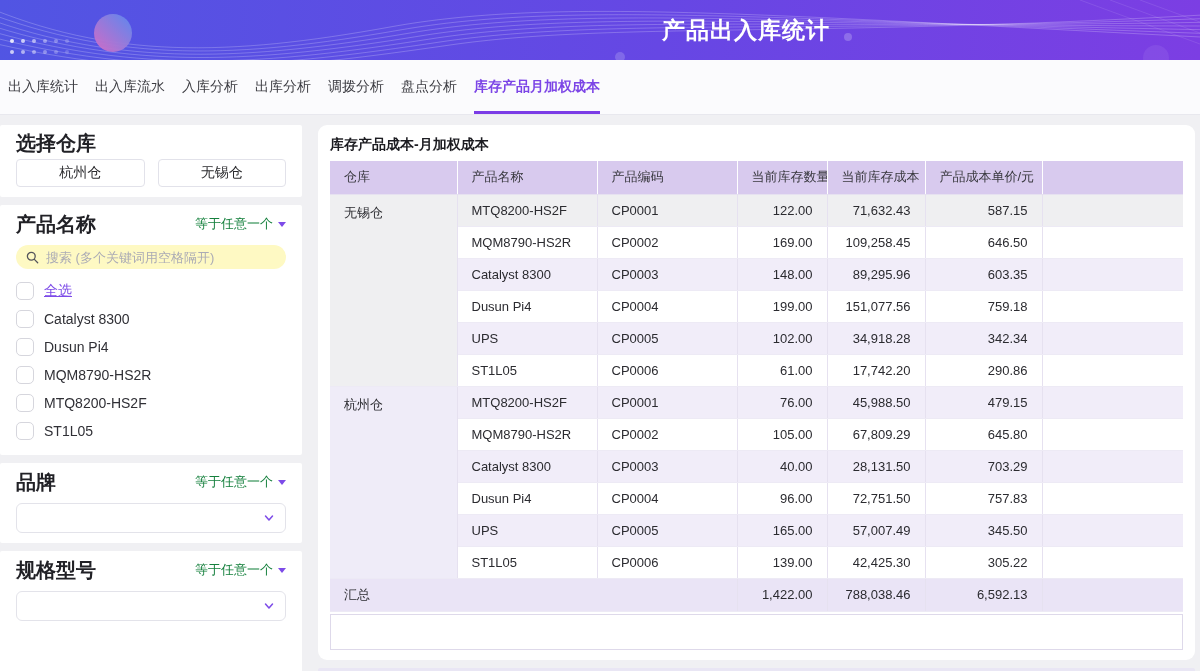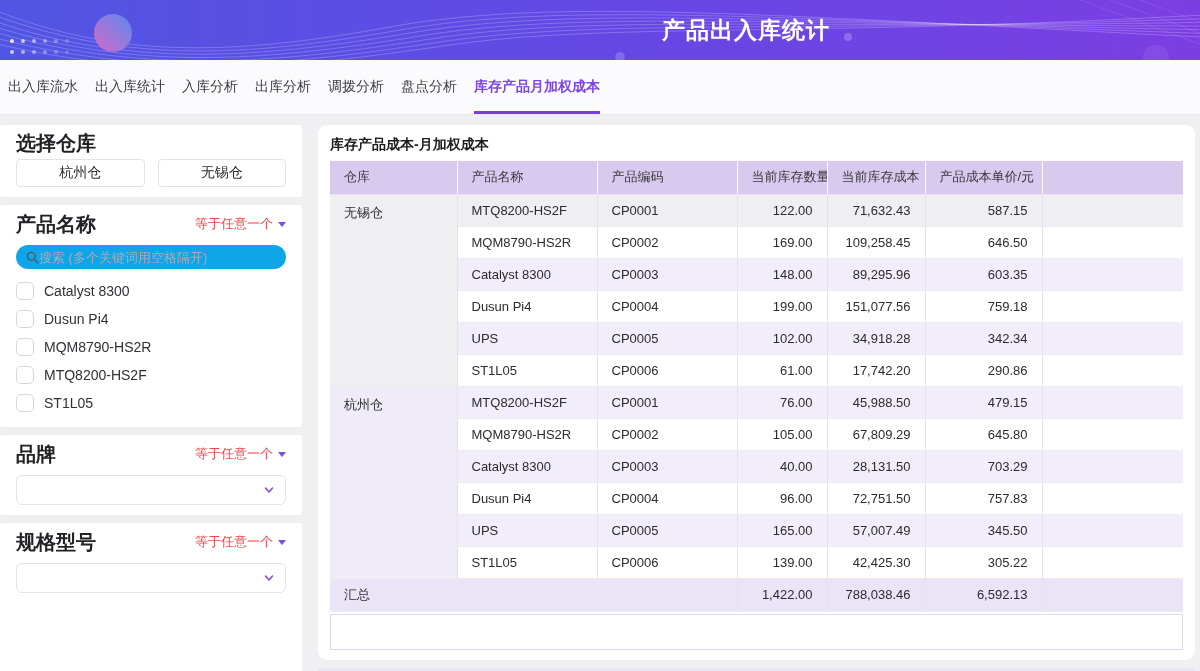--- a/index.html
+++ b/index.html
@@ -29,33 +29,33 @@
     border-bottom:3px solid transparent; padding-top:3px; cursor:pointer; white-space:nowrap;
   }
   .tab.active { color:#7c45e6; font-weight:700; border-bottom-color:#7b3ce6;text-align:right; }
   
   .content { display:flex; padding:10px 5px 0 0; gap:16px; height:615px; }
   .sidebar { width:302px; flex:0 0 302px; display:flex; flex-direction:column; gap:8px; }
   .card { background:#fff; border-radius:2px; }
   .side-card { padding:10px 16px 10px 16px; }
   .side-title { font-size:20px; font-weight:700; color:#212126; line-height:16px; }
   .title-row { display:flex; justify-content:space-between; align-items:center; }
-  .op-link { font-size:13px; color:#ef4444; display:flex; align-items:center; cursor:pointer; white-space:nowrap; }
+  .op-link { font-size:13px; color:#15803d; display:flex; align-items:center; cursor:pointer; white-space:nowrap; }
   .caret {
     width:0; height:0; display:inline-block; margin-left:5px;
     border-left:4px solid transparent; border-right:4px solid transparent; border-top:5px solid #7d4be8;
   }
   .wh-buttons { display:flex; gap:13px; margin-top:8px; }
   .wh-btn {
     flex:1; height:28px; border:1px solid #e2e2ea; border-radius:4px; background:#fff;
     font-size:14px; color:#2b2b2e; display:flex; align-items:center; justify-content:center; cursor:pointer;
   }
   .search-pill {
-    margin-top:12px; height:24px; border-radius:12px; background:#0ea5e9;
-    display:flex; align-items:center; padding:0 10px; 
+    margin-top:12px; height:24px; border-radius:12px; background:#fef9c3;
+    display:flex; align-items:center; padding:0 10px; gap:7px;
   }
   .search-pill input {
     border:none; outline:none; background:transparent; flex:1; font-size:13px; color:#333;
     font-family:"Liberation Sans","DejaVu Sans",sans-serif;
   }
   .search-pill input::placeholder { color:#abab b5; color:#ababb5; }
   .opt-list { margin-top:8px; }
   .opt-row { display:flex; align-items:center; height:28px; gap:10px; cursor:pointer; }
   .checkbox {
     width:18px; height:18px; border:1px solid #d6d6dd; border-radius:5px; background:#fff; flex:0 0 18px;
@@ -137,22 +137,22 @@
       <circle cx="34" cy="52" r="2" opacity="0.45"></circle>
         <circle cx="45" cy="52" r="2" opacity="0.35"></circle>
       <circle cx="56" cy="52" r="2" opacity="0.25"></circle>
         <circle cx="67" cy="52" r="2" opacity="0.18"></circle>
     </g>
   </svg>
   <div class="app-title">产品出入库统计</div>
 </div>
 
 <div class="tabbar">
+    <span class="tab">出入库统计</span>
     <span class="tab">出入库流水</span>
-    <span class="tab">出入库统计</span>
     <span class="tab">入库分析</span>
     <span class="tab">出库分析</span>
     <span class="tab">调拨分析</span>
     <span class="tab">盘点分析</span>
     <span class="tab active">库存产品月加权成本</span>
   </div>
 
 <div class="content">
 
   <div class="sidebar">
@@ -174,20 +174,24 @@
         </span>
       </div>
       <div class="search-pill">
         <svg width="13" height="13" viewBox="0 0 14 14">
           <circle cx="5.7" cy="5.7" r="4.2" fill="none" stroke="#55555c" stroke-width="1.4"></circle>
           <line x1="9" y1="9" x2="12.6" y2="12.6" stroke="#55555c" stroke-width="1.4" stroke-linecap="round"></line>
         </svg>
         <input type="text" placeholder="搜索 (多个关键词用空格隔开)" style="">
       </div>
       <div class="opt-list">
+          <div class="opt-row">
+            <span class="checkbox"></span>
+            <span class="opt-label select-all">全选</span>
+          </div>
           <div class="opt-row">
             <span class="checkbox"></span>
             <span class="opt-label">Catalyst 8300</span>
           </div>
           <div class="opt-row">
             <span class="checkbox"></span>
             <span class="opt-label">Dusun Pi4</span>
           </div>
           <div class="opt-row">
             <span class="checkbox"></span>

